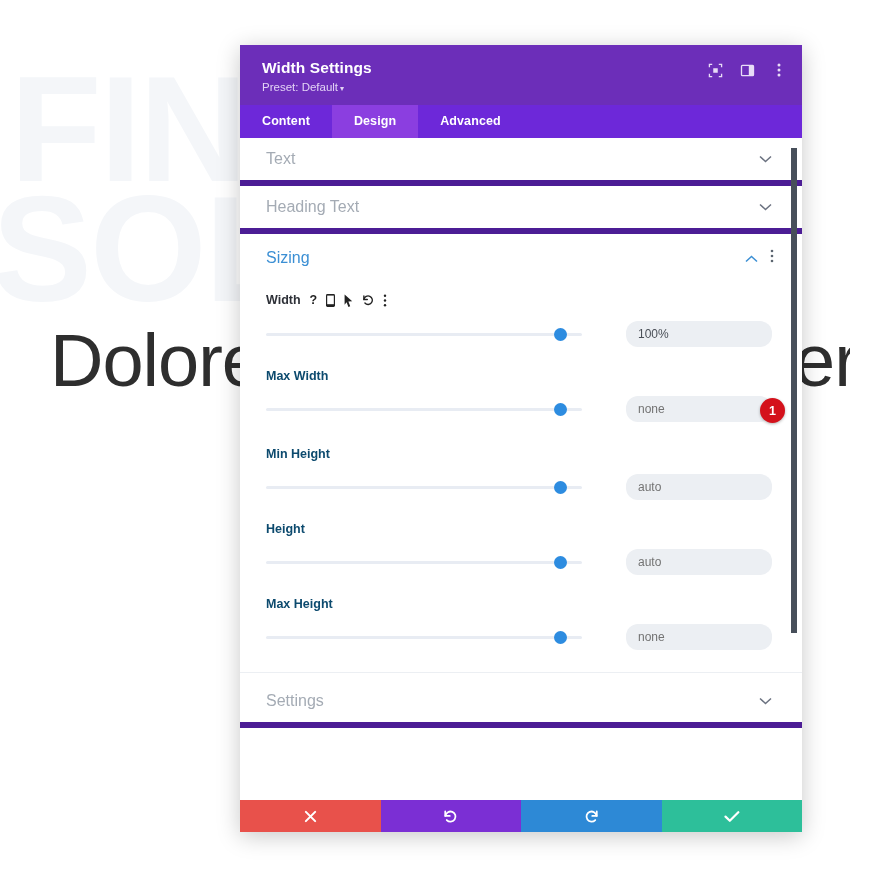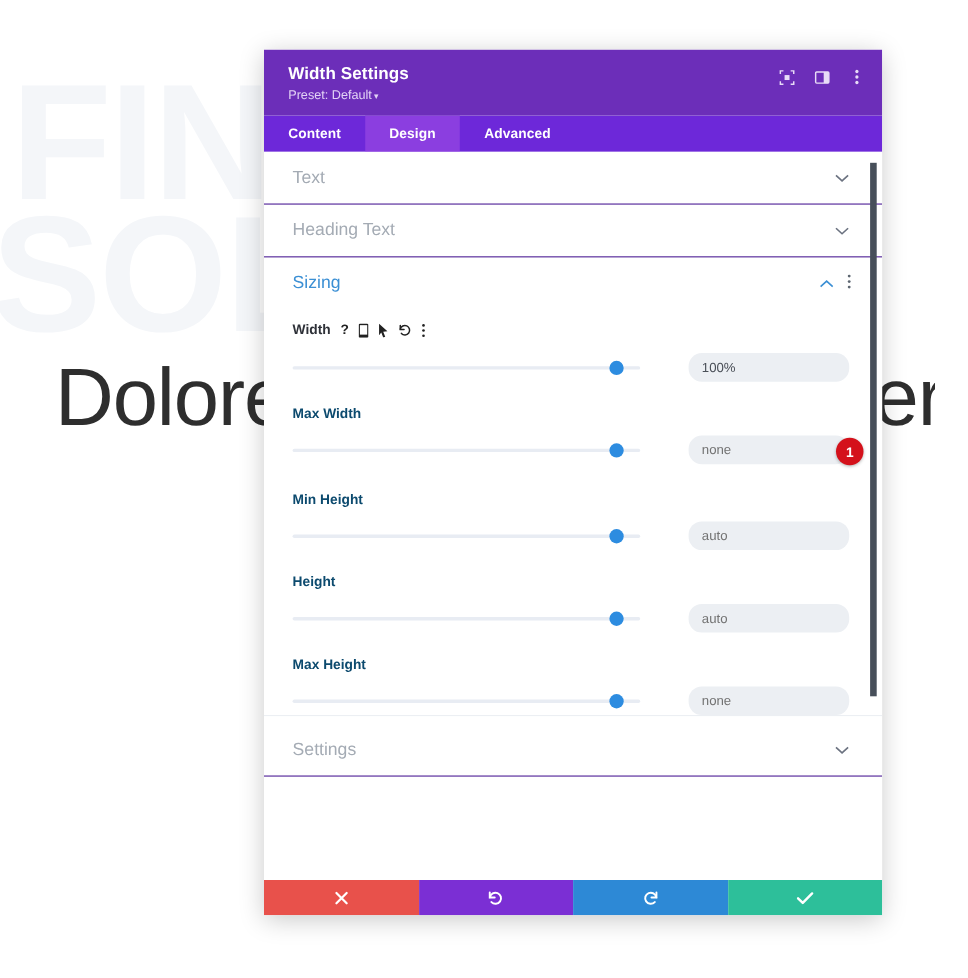--- a/index.html
+++ b/index.html
@@ -73,28 +73,28 @@
 
   
   .m-body { position:relative; flex:1 1 auto; background:#ffffff; overflow:hidden; }
   .scrollview { position:absolute; inset:0; overflow:hidden; }
 
   
   .toggle-row {
     height: 48px;
     display:flex; align-items:center; justify-content:space-between;
     padding: 0 30px 0 26px;
-    border-bottom: 1px solid #4c1d95;
+    border-bottom: 6px solid #4c1d95;
     cursor: pointer;
   }
   .toggle-row .t-label { font-size:16px; color:#a4abb4; font-weight:400; }
   .chev { color:#6b7280; display:flex; }
 
   
-  .section-open { border-bottom:1px solid #eceff3; }
+  .section-open { border-bottom:1px solid #eceff3; padding-bottom: 22px; }
   .sec-head {
     height: 48px; display:flex; align-items:center; justify-content:space-between;
     padding: 0 28px 0 26px; cursor:pointer;
   }
   .sec-head .s-label { font-size:16px; color:#3b8fd4; font-weight:400; }
   .sec-head-icons { display:flex; align-items:center; gap:12px; color:#3b8fd4; }
   .sec-head-icons .dots { color:#5c6570; }
 
   
   .field { padding: 0 30px 0 26px; margin-top: 8px; }

